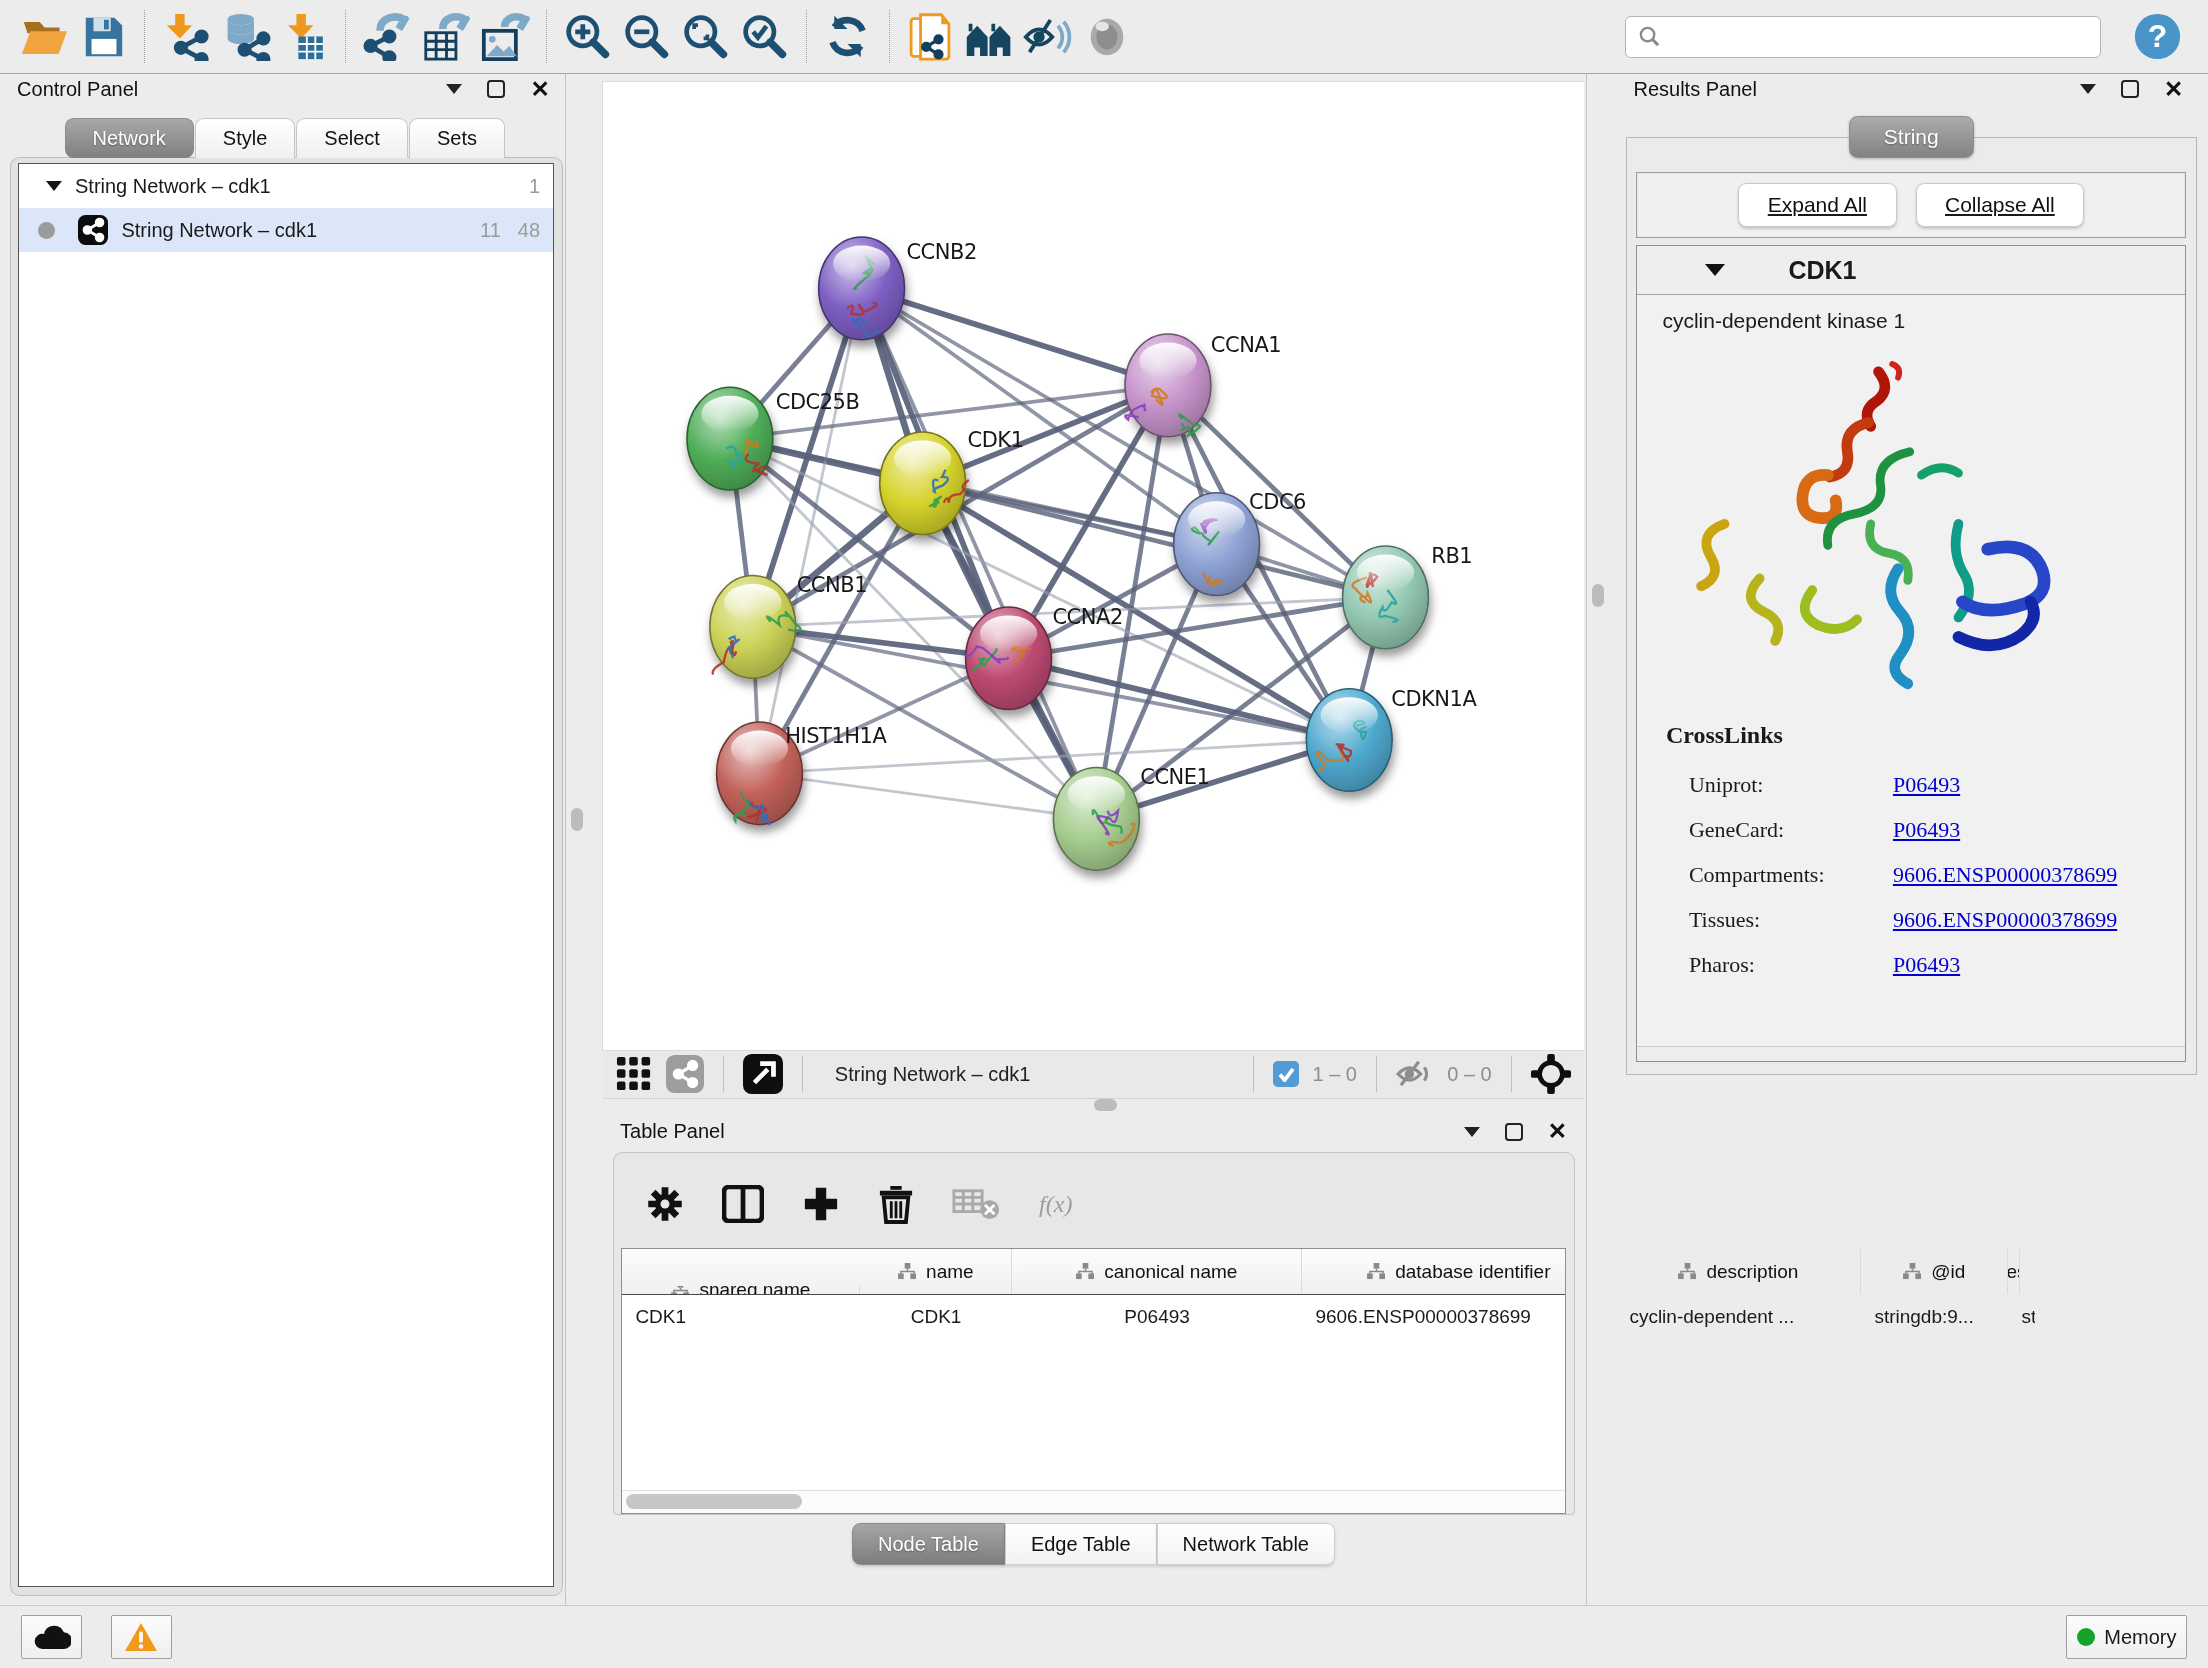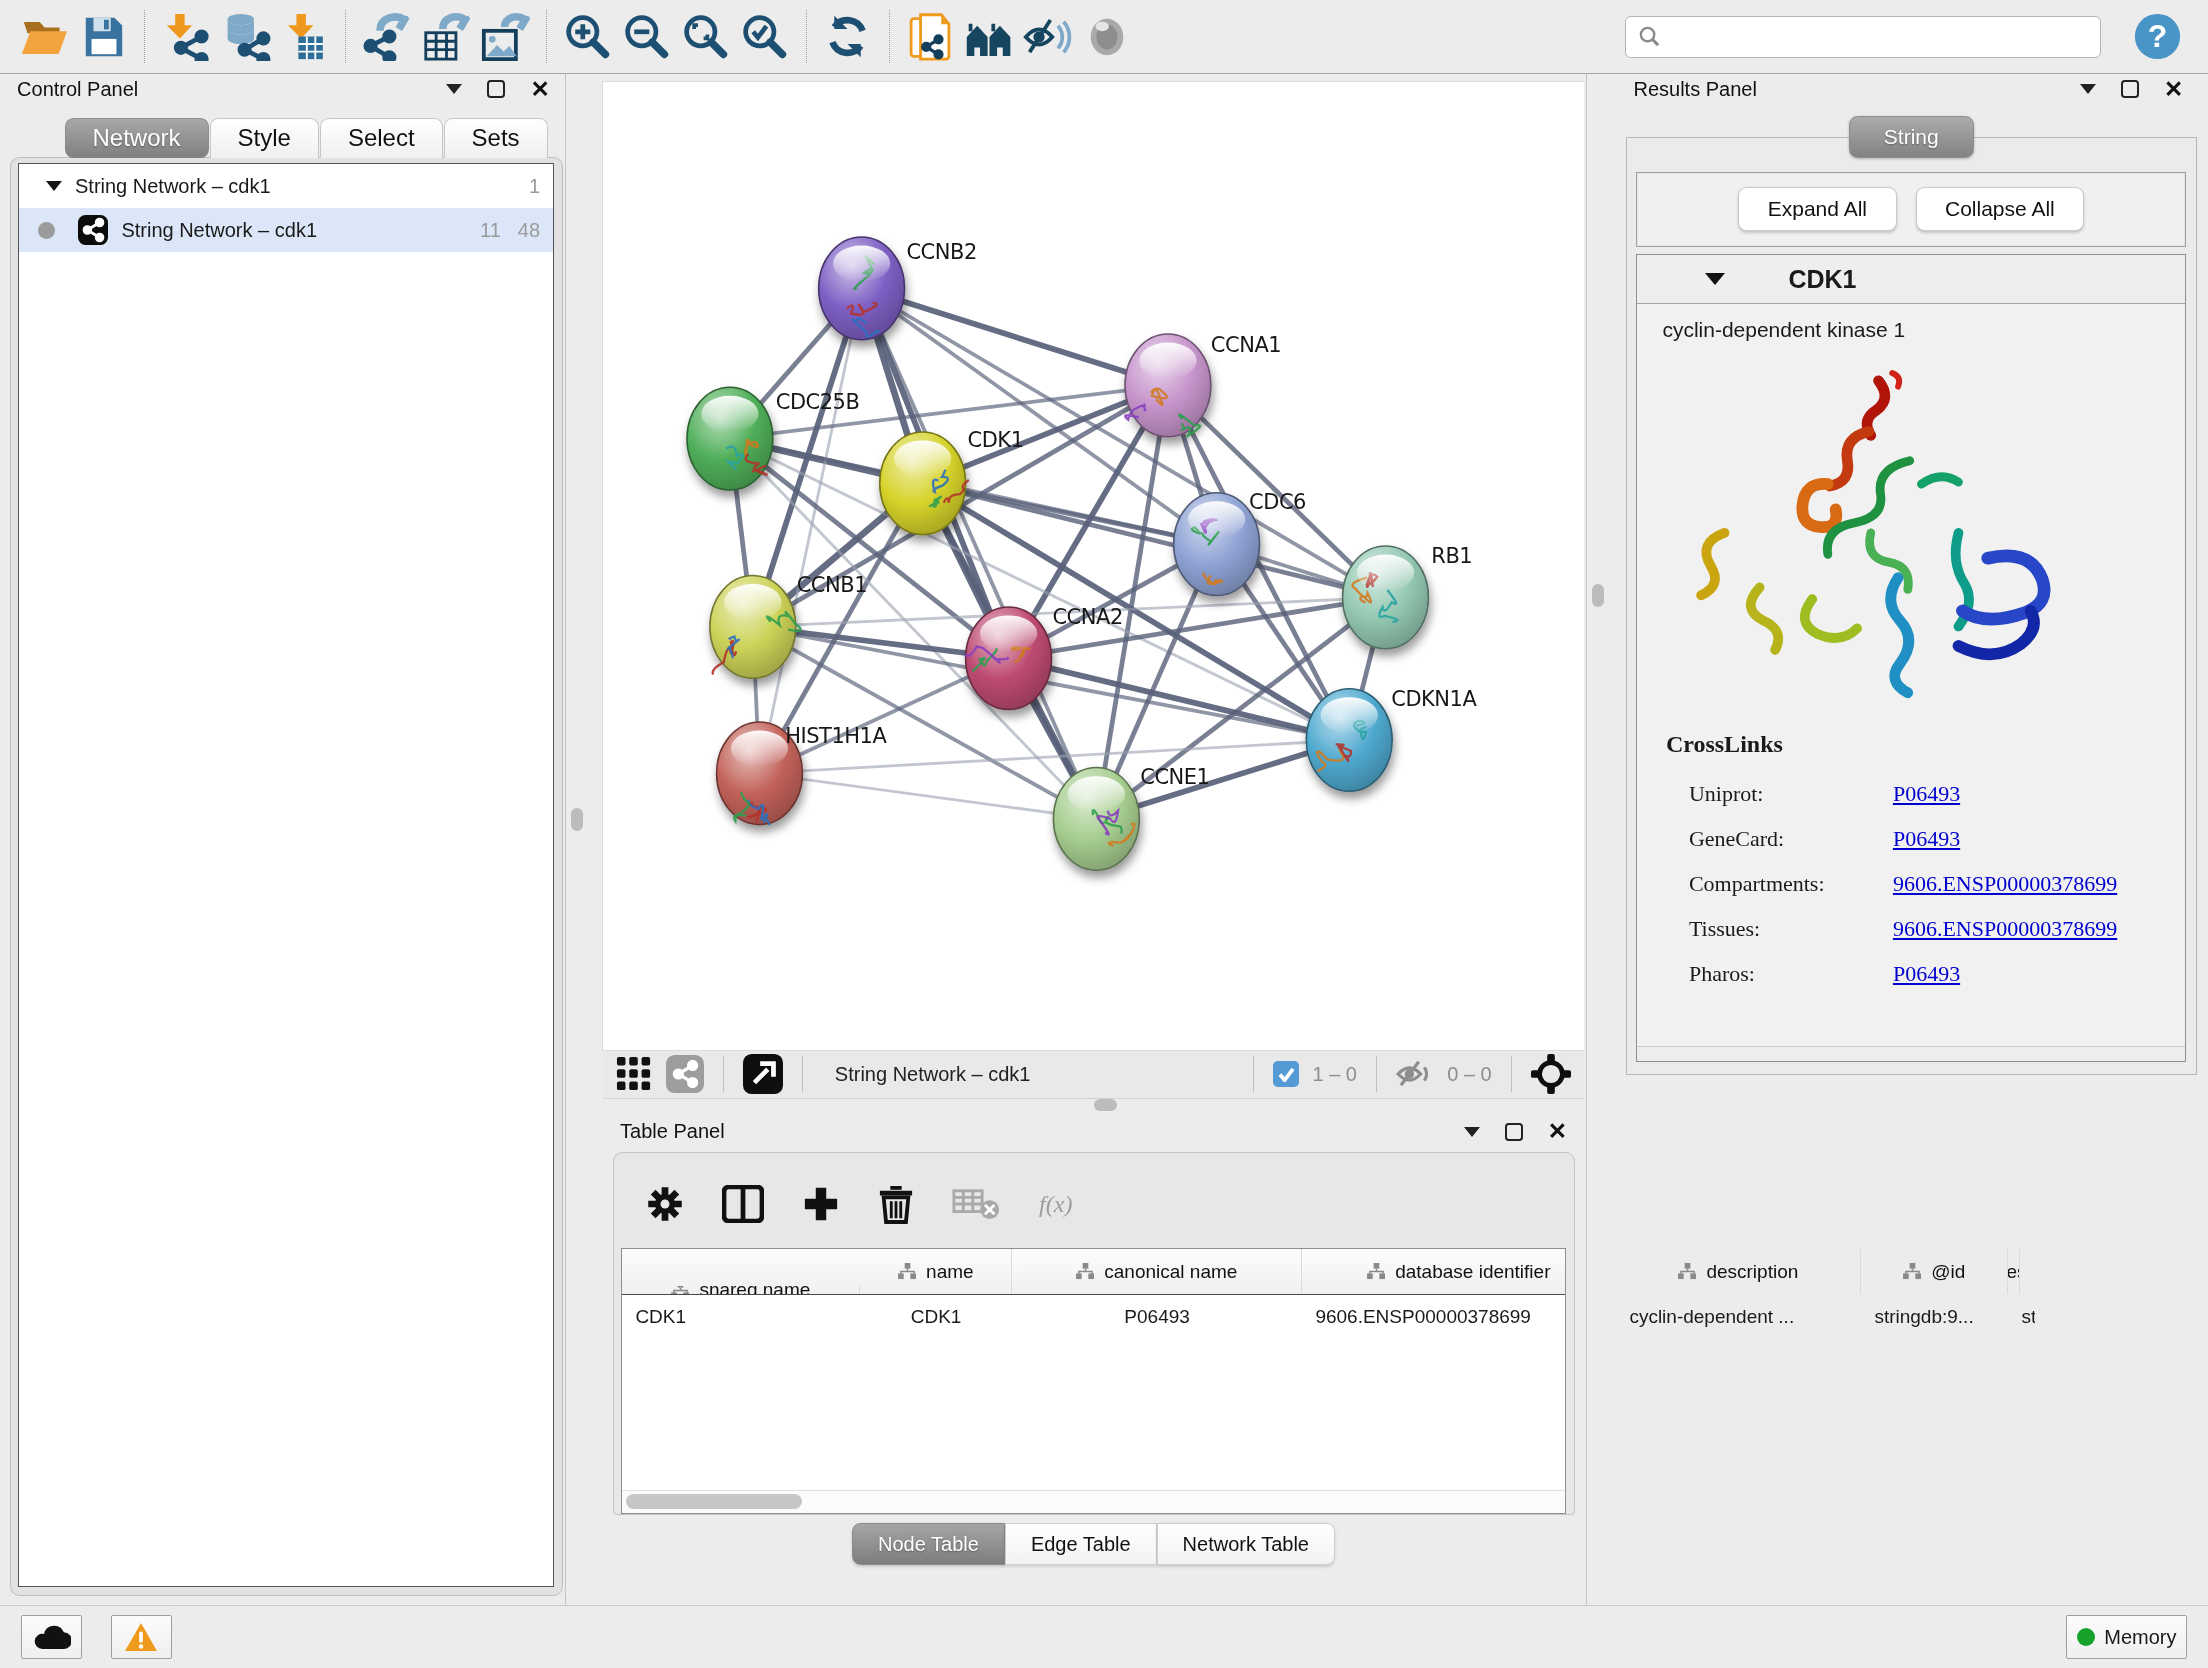--- a/index.html
+++ b/index.html
@@ -25,21 +25,21 @@
   .main{flex:1;display:flex;min-height:0;}
   .panel-head{height:36px;display:flex;align-items:flex-start;padding:0 13.3px 0 7.6px;flex:0 0 auto;}
   .panel-title{font-size:20px;color:#111;}
   .panel-controls{margin-left:auto;display:flex;align-items:center;gap:25px;}
   .pc-collapse{width:0;height:0;border-left:8.6px solid transparent;border-right:8.6px solid transparent;border-top:10.5px solid #222;}
   .pc-max{width:18px;height:18px;border:2.4px solid #222;border-radius:3.8px;}
   .pc-close{font-size:23px;font-weight:bold;color:#111;line-height:1;}
   
   .control-panel{width:563px;flex:0 0 auto;display:flex;flex-direction:column;padding:3.8px 0 9.5px 9.5px;}
   .cp-tabs{display:flex;margin:3.8px 0 0 55px;position:relative;z-index:2;}
-  .tab{height:40px;padding:0 27px;display:flex;align-items:center;font-size:24px;
+  .tab{height:40px;padding:0 27px;display:flex;align-items:center;font-size:20px;
        background:linear-gradient(#ffffff,#f0f0f0);border:1px solid #c6c6c6;border-bottom:none;
        border-radius:8.6px 8.6px 0 0;margin-right:1px;color:#111;}
   .tab.selected{background:linear-gradient(#a8a8a8,#7f7f7f);color:#fff;border-color:#8b8b8b;
        text-shadow:0 1px 1.9px rgba(0,0,0,.35);border-radius:8.6px;}
   .cp-box{flex:1;border:1px solid #bdbdbd;border-radius:9.5px;background:#e2e2e2;margin-top:-1px;
           display:flex;flex-direction:column;padding:5.7px 7.6px 7.6px;min-height:0;}
   .cp-subhead{height:46px;display:flex;align-items:center;padding:0 9.5px;font-size:20px;gap:13.3px;}
   .cp-subhead .info{flex:1;text-align:center;color:#1c1c1c;}
   .cp-tree{flex:1;background:#fff;border:1px solid #555;overflow:hidden;min-height:0;}
   .tree-row{height:44px;display:flex;align-items:center;font-size:20px;padding:0 13.3px;}
@@ -90,21 +90,21 @@
   .tp-tab.selected{background:linear-gradient(#a5a5a5,#7d7d7d);color:#fff;border-color:#8a8a8a;text-shadow:0 1px 1.9px rgba(0,0,0,.35);}
   
   .results-panel{width:584px;flex:0 0 auto;display:flex;flex-direction:column;padding:3.8px 11.4px 0 1.9px;}
   .rp-tabrow{display:flex;justify-content:center;position:relative;z-index:2;margin-top:1.9px;}
   .rp-tab{height:42px;padding:0 34px;display:flex;align-items:center;font-size:21px;color:#fff;
           background:linear-gradient(#ababab,#828282);border:1px solid #8d8d8d;border-radius:8.6px;
           text-shadow:0 1px 1.9px rgba(0,0,0,.35);box-shadow:0 1px 2.9px rgba(0,0,0,.25);}
   .rp-content{border:1px solid #b7b7b7;background:#ebebeb;margin-top:-21px;padding:34px 9.5px 11.4px;height:938px;
               display:flex;flex-direction:column;flex:0 0 auto;}
   .rp-expand-box{border:1px solid #9e9e9e;outline:1.9px solid #e6e6e6;outline-offset:-2.9px;background:#f0f0f0;
-                 height:75px;display:flex;align-items:center;justify-content:center;gap:19px;flex:0 0 auto;}
+                 height:66px;display:flex;align-items:center;justify-content:center;gap:19px;flex:0 0 auto;text-decoration:underline;}
   .rp-btn{height:44px;padding:0 28.5px;display:flex;align-items:center;font-size:21px;background:#fff;
           border:1px solid #c9c9c9;border-radius:8.6px;box-shadow:0 1.9px 2.9px rgba(0,0,0,.18);color:#111;}
   .rp-cdk-box{border:1px solid #8f8f8f;background:#f1f1f1;margin-top:7.6px;flex:1;display:flex;flex-direction:column;min-height:0;}
   .cdk-head{height:49px;border-bottom:1px solid #a5a5a5;display:flex;align-items:center;background:#eeeeee;flex:0 0 auto;}
   .cdk-caret{width:0;height:0;border-left:10.5px solid transparent;border-right:10.5px solid transparent;
              border-top:12.4px solid #111;margin-left:68px;}
   .cdk-title{font-size:25px;font-weight:bold;margin-left:63px;}
   .cdk-body{flex:1;display:flex;flex-direction:column;min-height:0;}
   .cdk-desc{font-size:21px;margin:13.3px 0 0 25px;}
   .protein{margin:25px 0 0 28.5px;}

